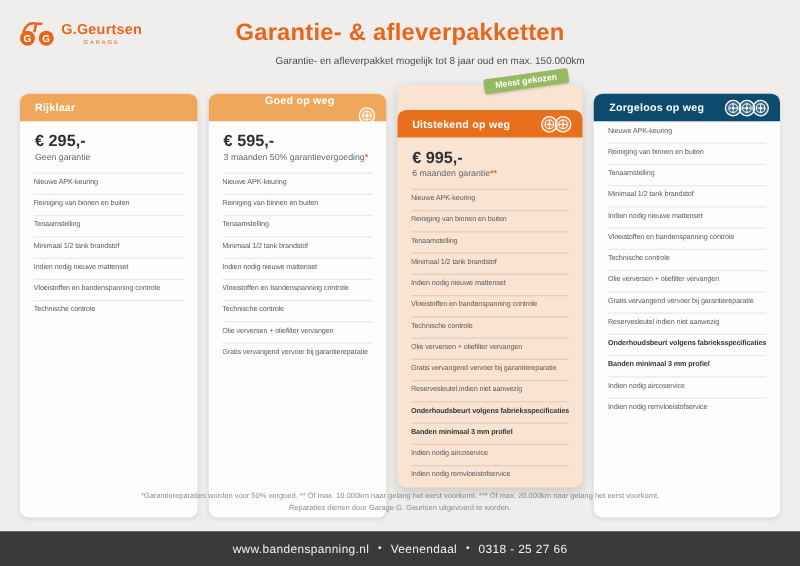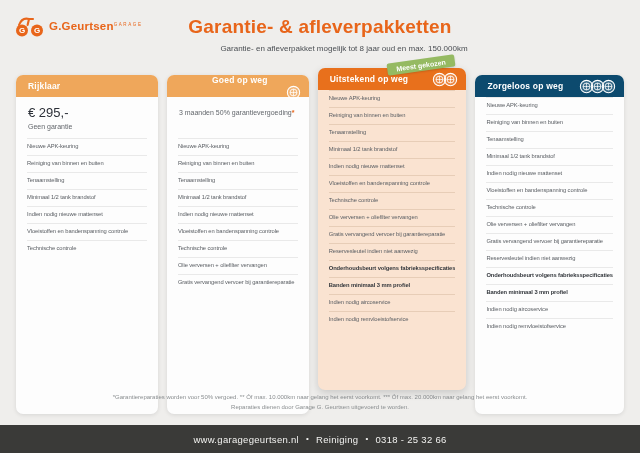--- a/index.html
+++ b/index.html
@@ -2,21 +2,21 @@
 <html><head>
 <meta charset="utf-8">
 <style>
   * { margin:0; padding:0; box-sizing:border-box; }
   html,body { width:640px; height:453px; }
   body { font-family:"Liberation Sans", sans-serif; }
   .page { position:relative; width:640px; height:453px; background:#efeeec; overflow:hidden; }
 
   
   .logo { position:absolute; left:14px; top:12px; display:flex; align-items:center; gap:5px; }
-  .logo-text { display:flex; flex-direction:row; line-height:1; }
+  .logo-text { display:flex; flex-direction:column; line-height:1; }
   .logo-name { color:#e8651a; font-weight:bold; font-size:11.5px; letter-spacing:.2px; }
   .logo-tagline { color:#e8651a; font-size:4.5px; letter-spacing:1.6px; margin-top:2px; text-align:center; }
 
   
   .title-wrap { position:absolute; left:0; top:16px; width:100%; text-align:center; }
   .title-wrap h1 { color:#e8651a; font-size:19px; font-weight:bold; letter-spacing:.2px; }
   .title-wrap p { color:#4a4e53; font-size:8px; margin-top:6px;padding-left:48px; }
 
   
   .packages { position:absolute; left:16px; top:75px; width:608px; display:flex; gap:9px; align-items:flex-start; }
@@ -27,21 +27,21 @@
   .card-header { height:22px; border-radius:7px 7px 0 0; display:flex; align-items:center;
           padding:0 8px 0 12px; }
   .card-title { color:#fff; font-weight:bold; font-size:8.5px; letter-spacing:.2px; }
   .badges { margin-left:auto; display:flex; align-items:center; }
   .badge { display:inline-flex; width:15px; height:15px; }
   .badge + .badge { margin-left:-4px; }
   .ribbon { position:absolute; top:-9px; right:12px; transform:rotate(-8deg); color:#fff;
           font-size:7px; font-weight:bold; padding:2.5px 9px; border-radius:2px; z-index:3;
           box-shadow:0 1px 2px rgba(0,0,0,.15); }
   .price-block { padding:9px 12px 7px; height:41px; }
-  .price { color:#2c3038; font-size:13px; font-weight:normal; line-height:14px; }
+  .price { color:#2c3038; font-size:13px; font-weight:bold; line-height:14px; }
   .guarantee { color:#63676c; font-size:7px; line-height:8px; margin-top:3px; }
   .note-marker { color:#e8651a; font-weight:bold; }
   .feature-list { list-style:none; margin:0 11px; }
   .item { border-top:1px solid rgba(60,60,60,.10); padding:5.1px 0; font-size:5.8px;
           line-height:5.8px; letter-spacing:-.1px; color:#5a5e63; white-space:nowrap; overflow:hidden; }
   .card-highlight .item { border-top-color:rgba(120,70,30,.14); }
   .item-bold { font-weight:bold; color:#33373c; }
 
   
   .footnotes { position:absolute; left:0; top:393px; width:100%; text-align:center;
@@ -112,37 +112,38 @@
                   <line x1="10" y1="5.4" x2="10" y2="8.6"></line>
                   <line x1="10" y1="11.4" x2="10" y2="14.6"></line>
                   <line x1="5.4" y1="10" x2="8.6" y2="10"></line>
                   <line x1="11.4" y1="10" x2="14.6" y2="10"></line>
                 </g>
               </svg>
             </span>
           </span>
         </div>
         <div class="price-block">
+          <div class="price">€ 595,-</div>
           <div class="guarantee"><span>3 maanden 50% garantievergoeding</span><span class="note-marker">*</span></div>
         </div>
         <ul class="feature-list">
           <li class="item">Nieuwe APK-keuring</li>
           <li class="item">Reiniging van binnen en buiten</li>
           <li class="item">Tenaamstelling</li>
           <li class="item">Minimaal 1/2 tank brandstof</li>
           <li class="item">Indien nodig nieuwe mattenset</li>
           <li class="item">Vloeistoffen en bandenspanning controle</li>
           <li class="item">Technische controle</li>
           <li class="item">Olie verversen + oliefilter vervangen</li>
           <li class="item">Gratis vervangend vervoer bij garantiereparatie</li>
         </ul>
       </div>
       <div class="card card-highlight">
         <div class="ribbon" style="background: rgb(149, 186, 98);">Meest gekozen</div>
-        <div class="card-header" style="background: rgb(232, 112, 28);">
+        <div class="card-header" style="background: rgb(232, 112, 28); margin-top: 20px;">
           <span class="card-title">Uitstekend op weg</span>
           <span class="badges">
             <span class="badge">
               <svg viewBox="0 0 20 20" width="15" height="15">
                 <circle cx="10" cy="10" r="8.2" fill="rgba(255,255,255,.18)" stroke="#fff" stroke-width="1.4"></circle>
                 <circle cx="10" cy="10" r="4.6" fill="none" stroke="#fff" stroke-width="1.1"></circle>
                 <circle cx="10" cy="10" r="1.4" fill="#fff"></circle>
                 <g stroke="#fff" stroke-width="1">
                   <line x1="10" y1="5.4" x2="10" y2="8.6"></line>
                   <line x1="10" y1="11.4" x2="10" y2="14.6"></line>
@@ -158,20 +159,24 @@
                 <circle cx="10" cy="10" r="1.4" fill="#fff"></circle>
                 <g stroke="#fff" stroke-width="1">
                   <line x1="10" y1="5.4" x2="10" y2="8.6"></line>
                   <line x1="10" y1="11.4" x2="10" y2="14.6"></line>
                   <line x1="5.4" y1="10" x2="8.6" y2="10"></line>
                   <line x1="11.4" y1="10" x2="14.6" y2="10"></line>
                 </g>
               </svg>
             </span>
           </span>
+        </div>
+        <div class="price-block">
+          <div class="price">€ 995,-</div>
+          <div class="guarantee"><span>6 maanden garantie</span><span class="note-marker">**</span></div>
         </div>
         <ul class="feature-list">
           <li class="item">Nieuwe APK-keuring</li>
           <li class="item">Reiniging van binnen en buiten</li>
           <li class="item">Tenaamstelling</li>
           <li class="item">Minimaal 1/2 tank brandstof</li>
           <li class="item">Indien nodig nieuwe mattenset</li>
           <li class="item">Vloeistoffen en bandenspanning controle</li>
           <li class="item">Technische controle</li>
           <li class="item">Olie verversen + oliefilter vervangen</li>
@@ -246,20 +251,20 @@
         </ul>
       </div>
     </div>
 
   <div class="footnotes">
     <div>*Garantiereparaties worden voor 50% vergoed. ** Óf max. 10.000km naar gelang het eerst voorkomt. *** Óf max. 20.000km naar gelang het eerst voorkomt.</div>
     <div>Reparaties dienen door Garage G. Geurtsen uitgevoerd te worden.</div>
   </div>
 
   <div class="footer">
-    <span>www.garagegeurtsen.nl</span>
+    <span>www.bandenspanning.nl</span>
     <span class="dot">•</span>
-    <span>Reiniging</span>
+    <span>Veenendaal</span>
     <span class="dot">•</span>
-    <span>0318 - 25 32 66</span>
+    <span>0318 - 25 27 66</span>
   </div>
 
 </div>
 
 </body></html>

